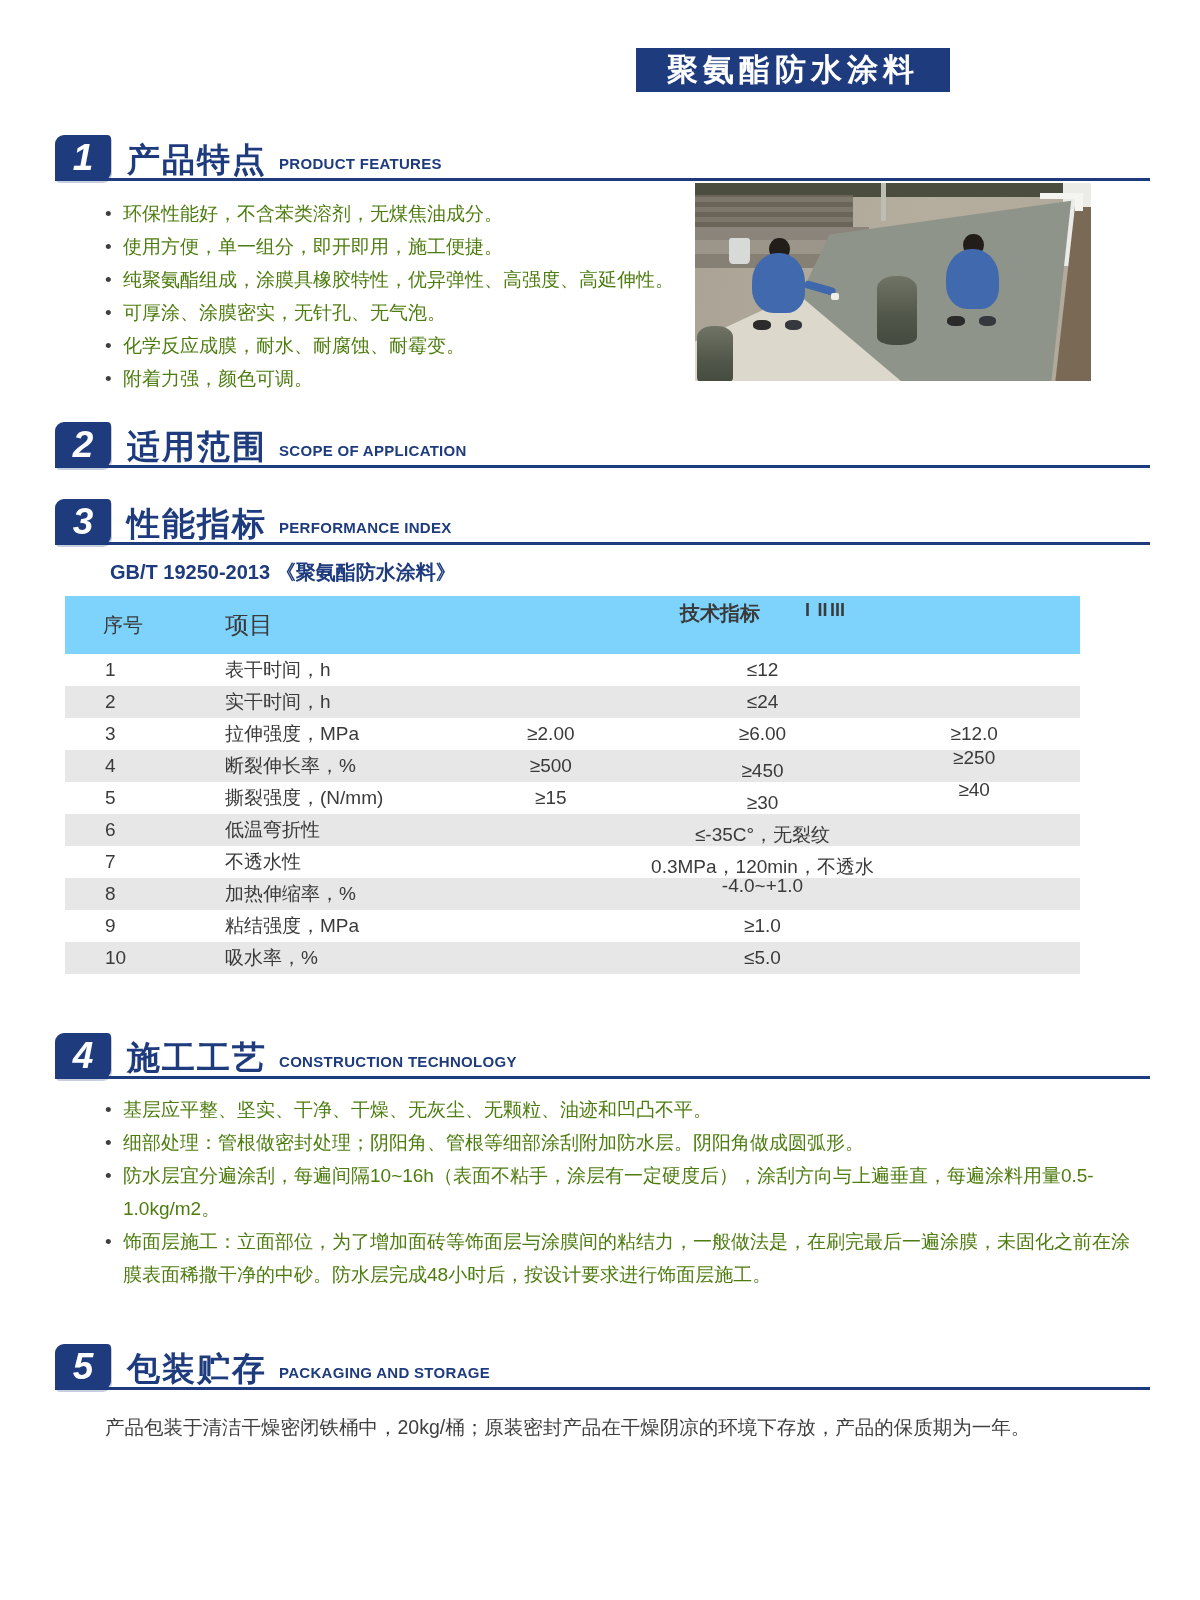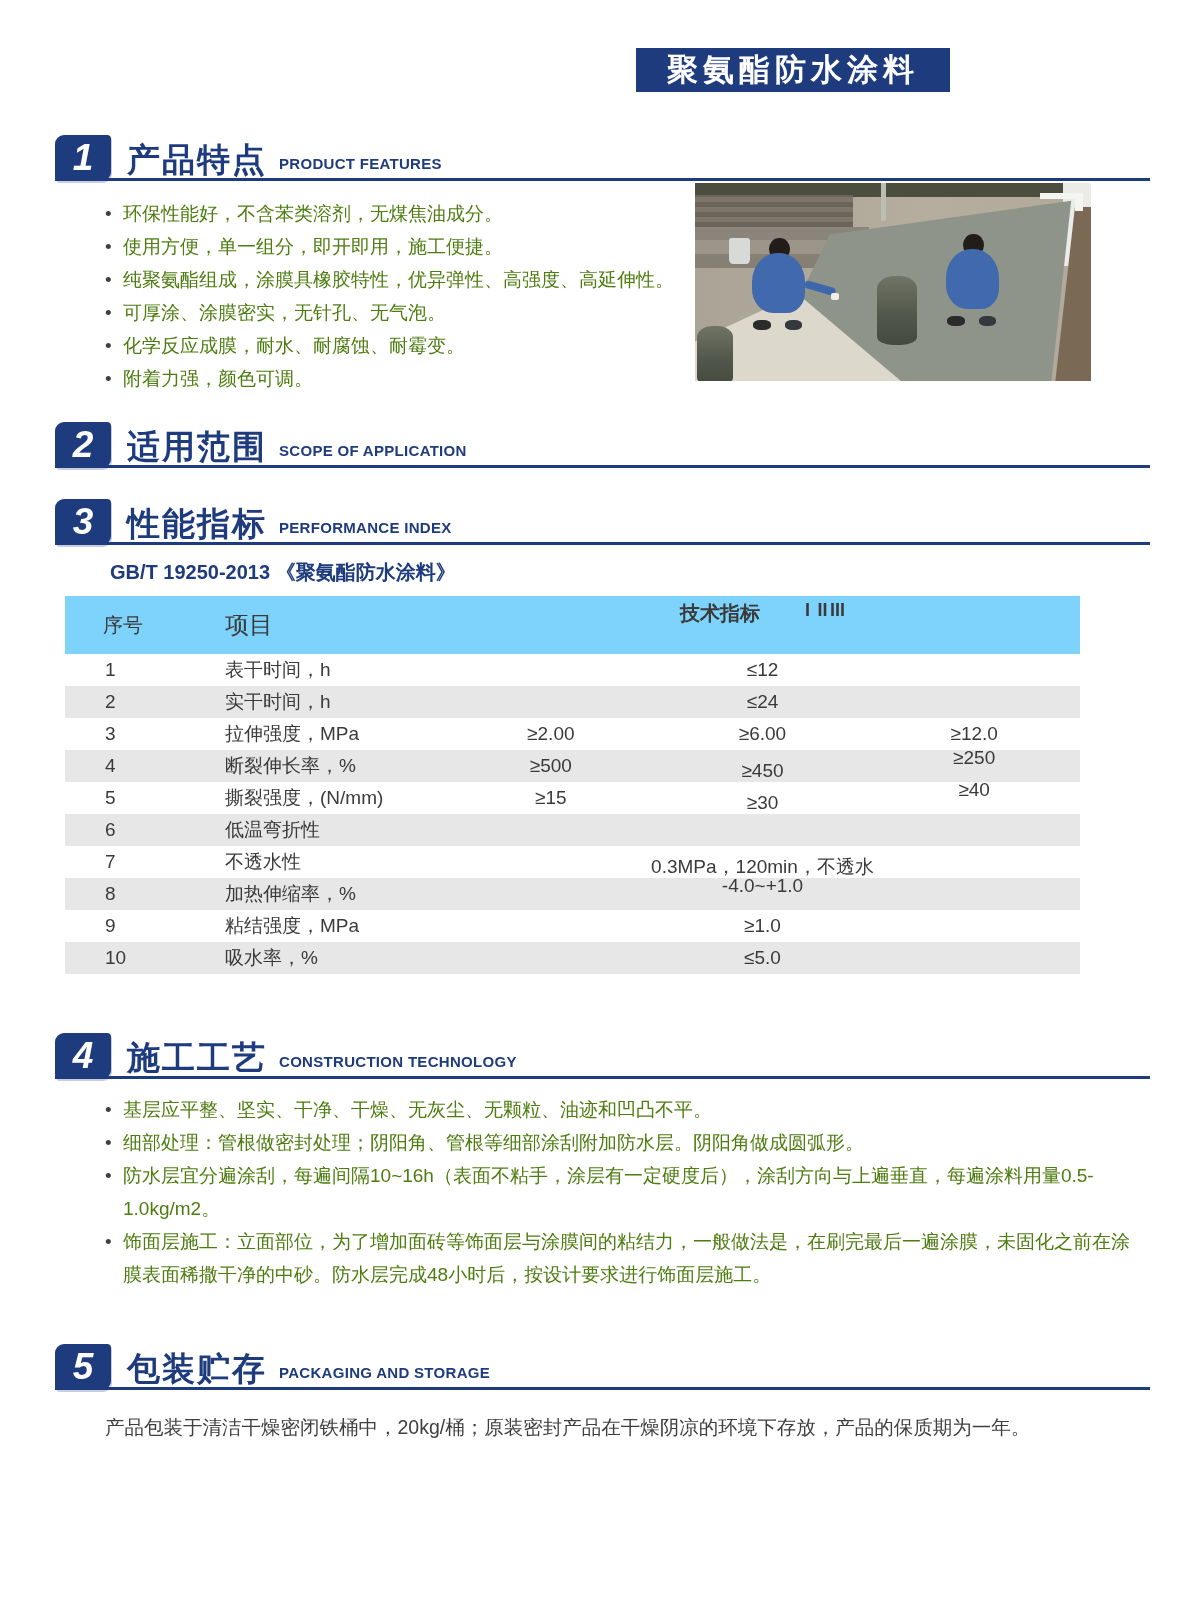--- a/index.html
+++ b/index.html
@@ -208,20 +208,23 @@
         <span class="c-item">撕裂强度，(N/mm)</span>
         <span class="c-vals">
           <span>≥15</span>
           <span class="v-low">≥30</span>
           <span class="v-high">≥40</span>
         </span>
       </div>
       <div class="tbl-row">
         <span class="c-no">6</span>
         <span class="c-item">低温弯折性</span>
+        <span class="c-vals">
+            <span class="c-span v-low">≤-35C°，无裂纹</span>
+          </span>
       </div>
       <div class="tbl-row">
         <span class="c-no">7</span>
         <span class="c-item">不透水性</span>
         <span class="c-vals">
             <span class="c-span v-low">0.3MPa，120min，不透水</span>
           </span>
       </div>
       <div class="tbl-row">
         <span class="c-no">8</span>

